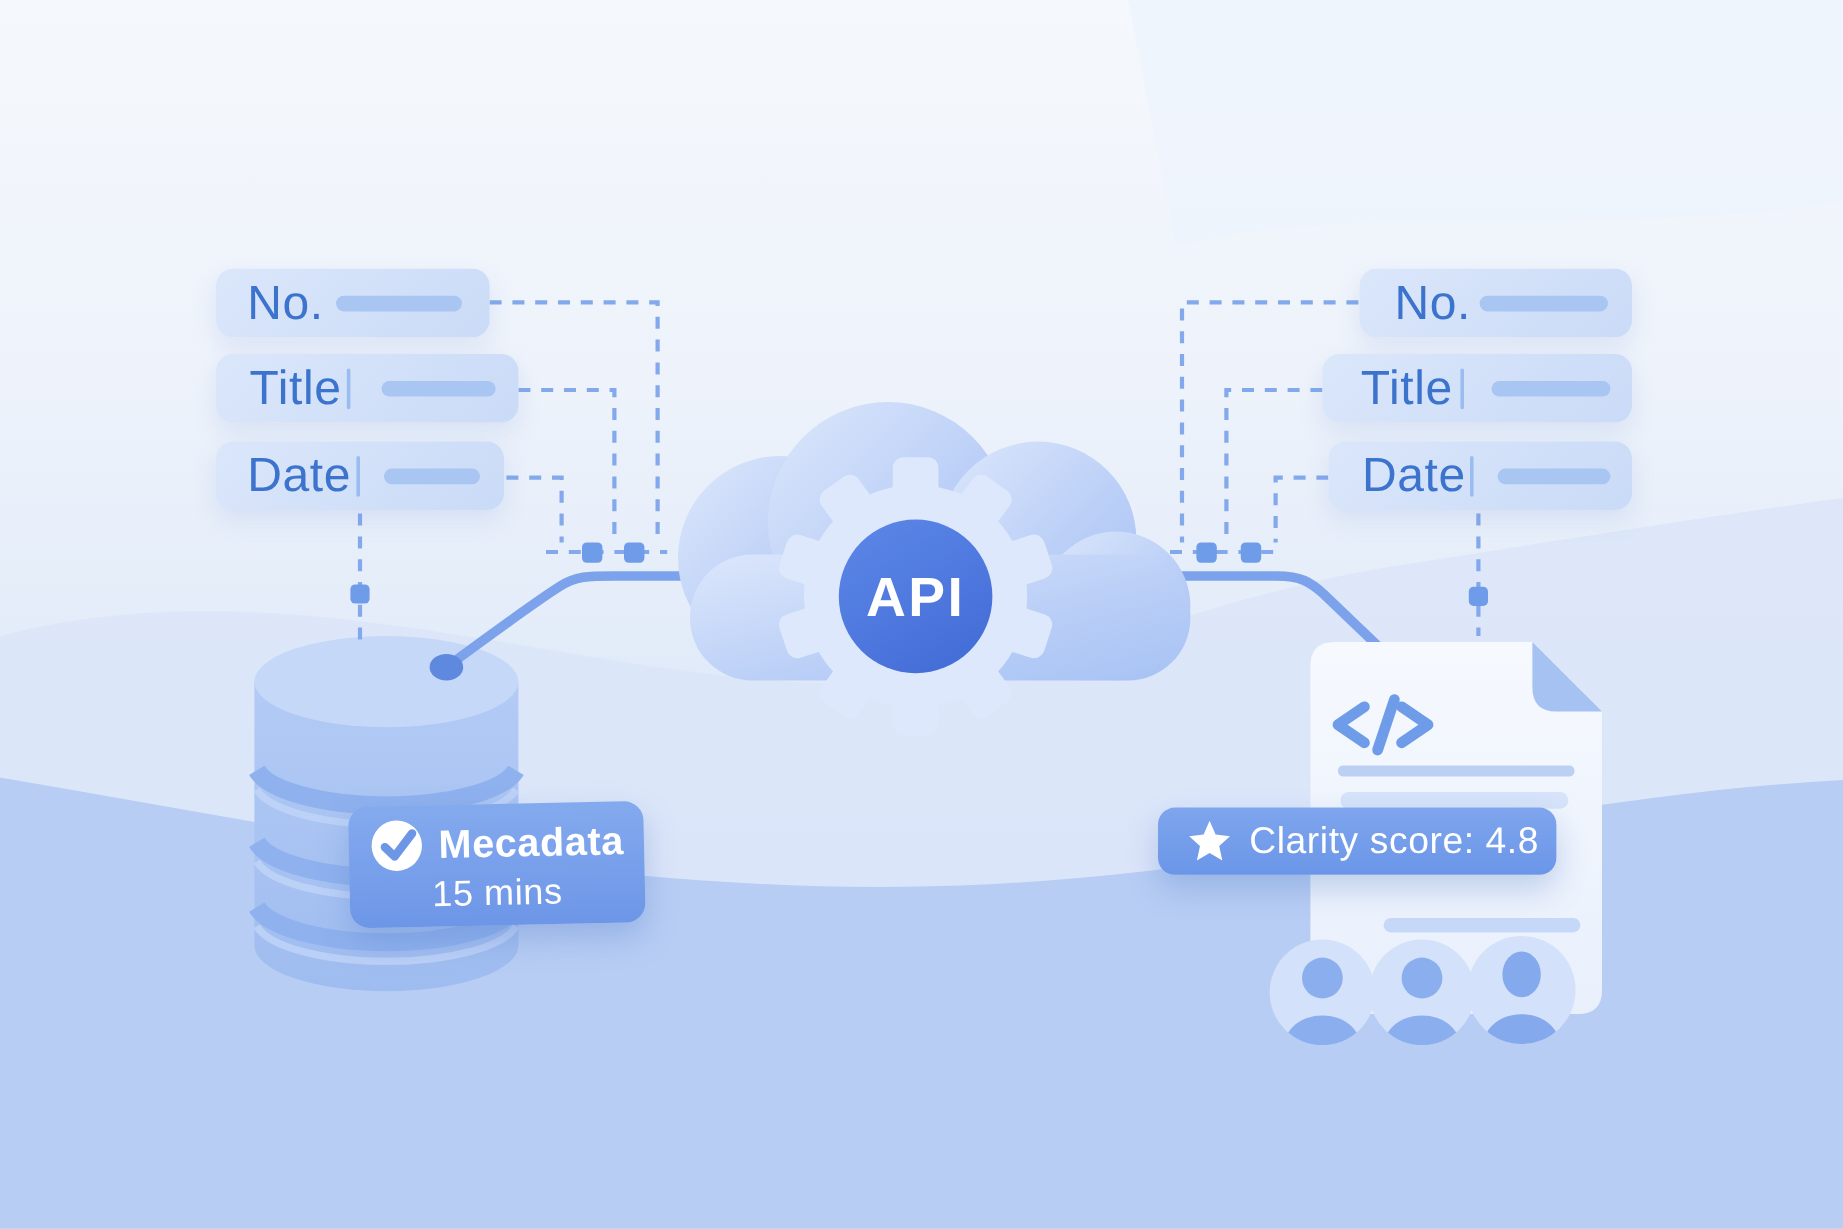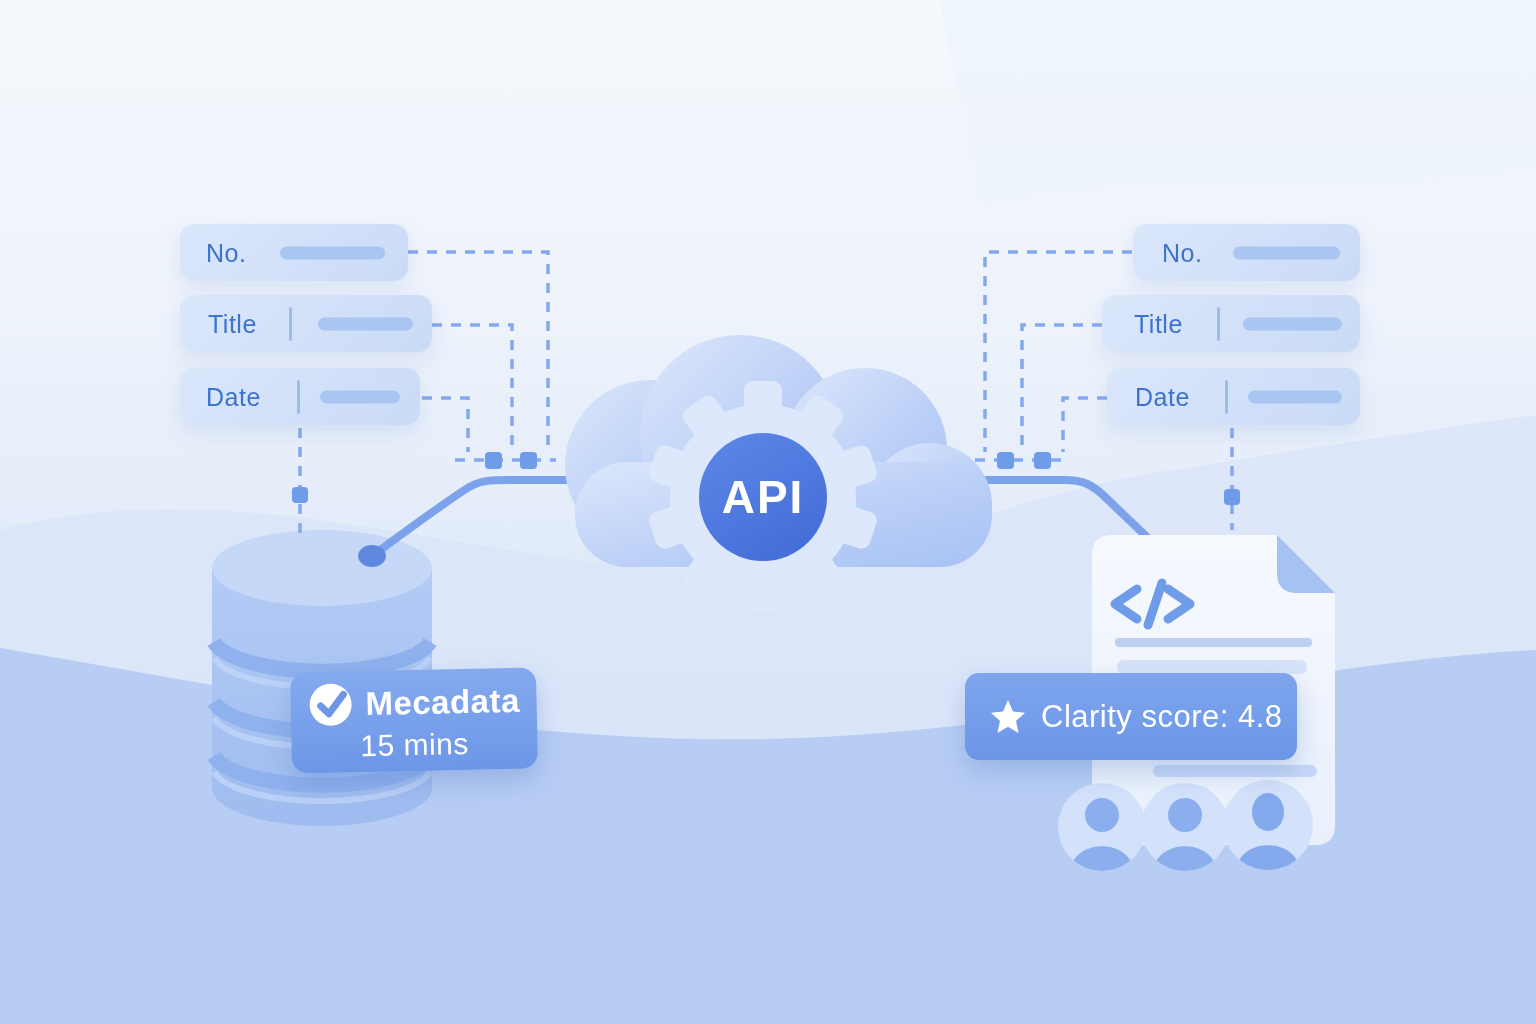--- a/index.html
+++ b/index.html
@@ -12,21 +12,21 @@
   svg{display:block;}
   
   .card{
     position:absolute;height:57px;border-radius:14px;
     background:linear-gradient(135deg,rgba(218,230,250,.97),rgba(199,217,247,.92));
     box-shadow:0 8px 20px rgba(110,145,210,.16);
     display:flex;align-items:center;
   }
   .card-label{
     position:absolute;top:50%;transform:translateY(-50%);
-    font-size:25px;color:#3c73cd;letter-spacing:.5px;white-space:nowrap;
+    font-size:40px;color:#3c73cd;letter-spacing:.5px;white-space:nowrap;
   }
   .divider{
     position:absolute;top:50%;transform:translateY(-50%);
     width:3px;height:34px;border-radius:2px;background:#9bbcf1;
   }
   .pill{
     position:absolute;top:50%;transform:translateY(-50%);
     height:13px;border-radius:7px;background:#a9c6f2;
   }
   
@@ -34,21 +34,21 @@
     position:absolute;left:291px;top:670px;width:246px;height:101px;border-radius:16px;
     background:linear-gradient(180deg,#84aaee,#6d96e7);
     box-shadow:0 12px 26px rgba(90,130,200,.35);
     transform:rotate(-1.2deg);
     display:flex;flex-direction:column;justify-content:center;align-items:center;color:#fff;
   }
   .badge-meta .row1{display:flex;align-items:center;gap:12px;}
   .badge-meta .t1{font-size:33px;font-weight:700;letter-spacing:.5px;}
   .badge-meta .t2{font-size:30px;margin-top:2px;letter-spacing:.5px;}
   .badge-clarity{
-    position:absolute;left:965px;top:673px;width:332px;height:87px;border-radius:14px;
+    position:absolute;left:965px;top:673px;width:332px;height:56px;border-radius:14px;
     background:linear-gradient(180deg,#7ea5ed,#6b96e8);
     box-shadow:0 12px 26px rgba(90,130,200,.32);
     display:flex;align-items:center;color:#fff;
   }
   .badge-clarity .label{font-size:31px;letter-spacing:.5px;margin-left:14px;}
   .badge-clarity .star{margin-left:24px;}
 </style>
 </head>
 <body>
 

